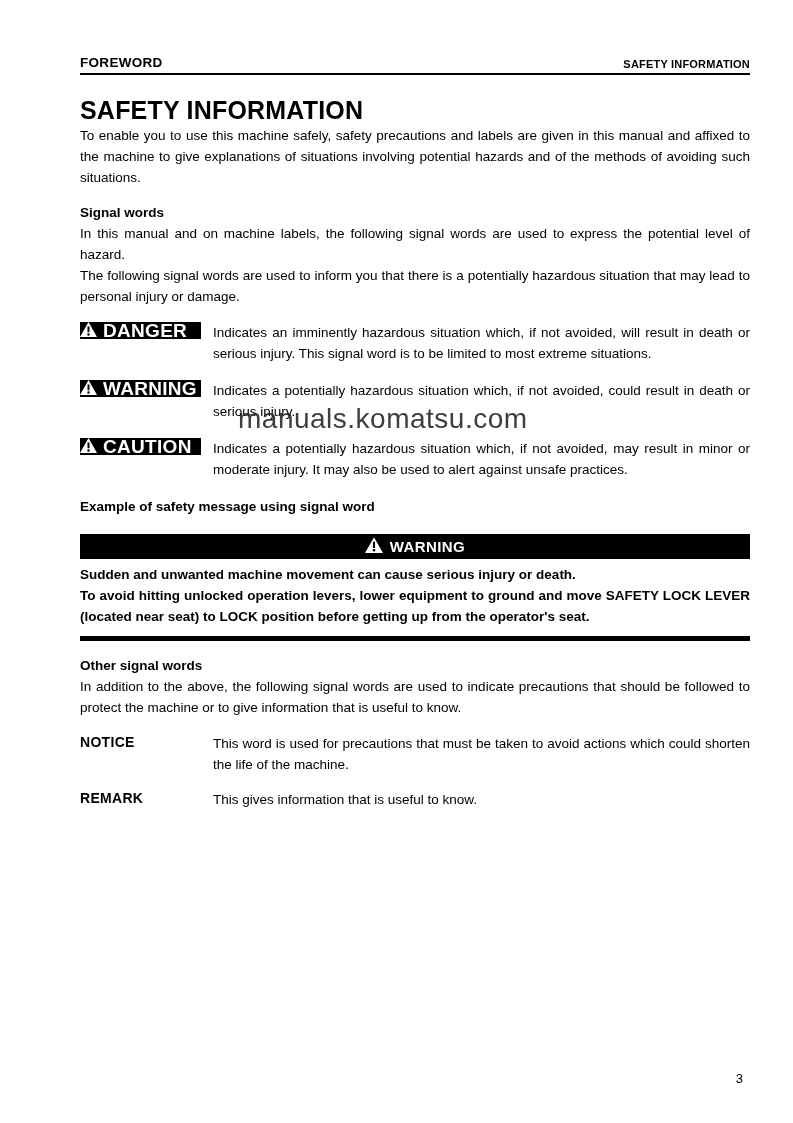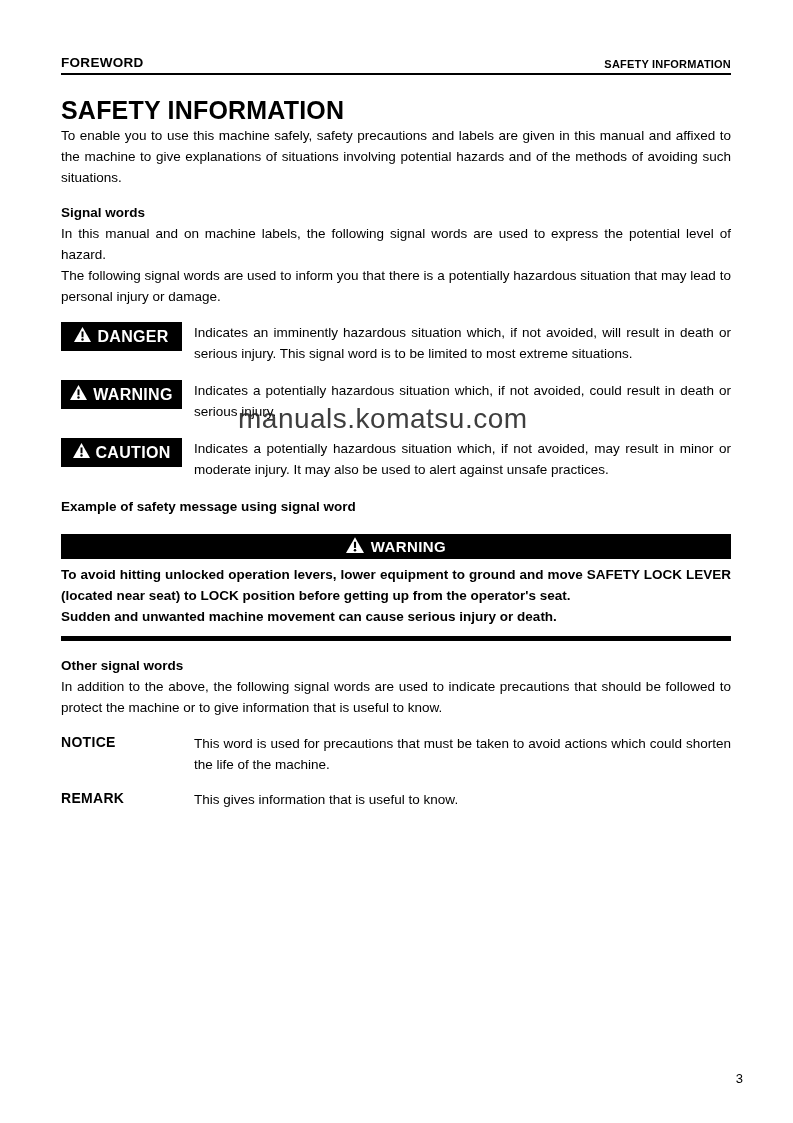--- a/index.html
+++ b/index.html
@@ -2,21 +2,21 @@
 <html><head>
 <meta charset="utf-8">
 <style>
   html, body { margin: 0; padding: 0; }
   body {
     width: 793px; height: 1123px;
     background: #ffffff; color: #000;
     font-family: "Liberation Sans", sans-serif;
     position: relative; overflow: hidden;
   }
-  .content { position: absolute; left: 61px; top: 0; width: 670px; }
+  .content { position: absolute; left: 80px; top: 0; width: 670px; }
 
   .runhead {
     display: flex; justify-content: space-between; align-items: flex-end;
     margin-top: 55px; border-bottom: 2px solid #000; padding-bottom: 3px;
   }
   .runhead-left  { font-weight: bold; font-size: 13.5px; letter-spacing: .3px; }
   .runhead-right { font-weight: bold; font-size: 11px; letter-spacing: .2px; }
 
   .doc-title { font-size: 25px; font-weight: bold; margin: 21px 0 0 0; letter-spacing: .2px; }
 
@@ -24,23 +24,23 @@
   .sec-heading { font-weight: bold; font-size: 13.5px; line-height: 21px; margin: 0; }
 
   .mt-intro   { margin-top: 37px; }
   .mt-sec     { margin-top: 14px; }
   .mt-para    { margin-top: 12px; }
   .mt-rows    { margin-top: 15px; }
 
   .signal-row { display: flex; align-items: flex-start; margin-bottom: 16px; }
   .label-col  { width: 133px; flex: none; }
   .signal-badge {
-    width: 121px; height: 29px; background: #000; color: #fff;
-    display: flex; align-items: center; justify-content: center; gap: 6px;
-    font-weight: bold; font-size: 16px; letter-spacing: .3px;
+    width: 121px; height: 17px; background: #000; color: #fff;
+    display: flex; align-items: center; gap: 6px;
+    font-weight: bold; font-size: 19px; letter-spacing: .3px;
   }
   .signal-text { flex: 1; }
 
   .example-heading { margin-top: 12px; }
   .example-banner {
     margin-top: 17px; background: #000; color: #fff; height: 25px;
     display: flex; align-items: center; justify-content: center; gap: 7px;
     font-weight: bold; font-size: 15px; letter-spacing: .4px;
   }
   .example-text { font-weight: bold; margin-top: 5px; }
@@ -143,22 +143,22 @@
       <span class="tri-icon">
         <svg viewBox="0 0 24 21" width="18" height="16" aria-hidden="true">
             <path d="M12 0 L24 21 L0 21 Z" fill="#fff"></path>
             <rect x="10.6" y="6.2" width="2.8" height="8.2" fill="#000"></rect>
             <circle cx="12" cy="17.6" r="1.7" fill="#000"></circle>
           </svg>
       </span>
       <span>WARNING</span>
     </div>
     <div class="example-text">
+      <p class="body">Sudden and unwanted machine movement can cause serious injury or death.</p>
       <p class="body">To avoid hitting unlocked operation levers, lower equipment to ground and move SAFETY LOCK LEVER (located near seat) to LOCK position before getting up from the operator's seat.</p>
-      <p class="body">Sudden and unwanted machine movement can cause serious injury or death.</p>
     </div>
     <hr class="thick-rule">
   </div>
 
   <h2 class="sec-heading other-heading">Other signal words</h2>
   <p class="body">In addition to the above, the following signal words are used to indicate precautions that should be followed to protect the machine or to give information that is useful to know.</p>
 
   <div class="word-row notice">
     <div class="label-col">
       <span class="word-label">NOTICE</span>

